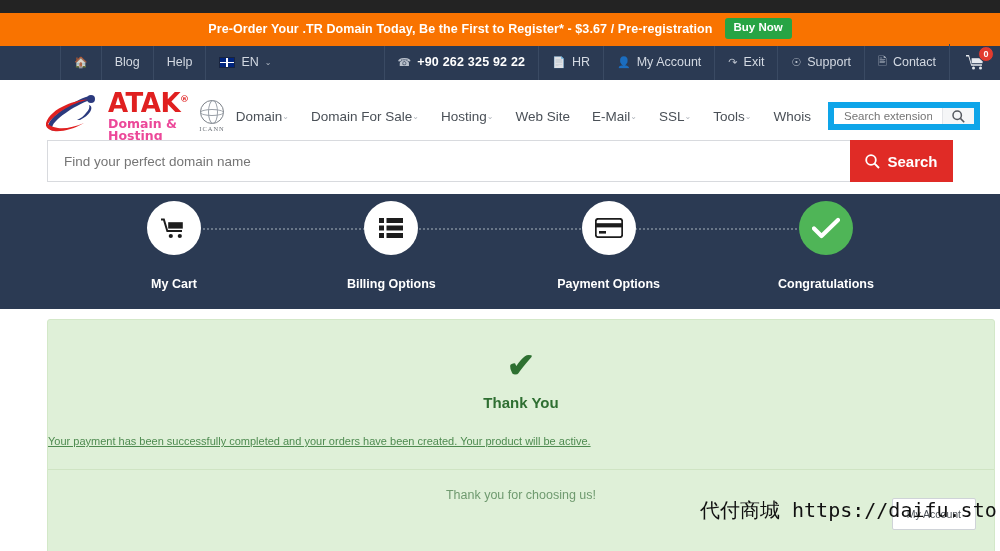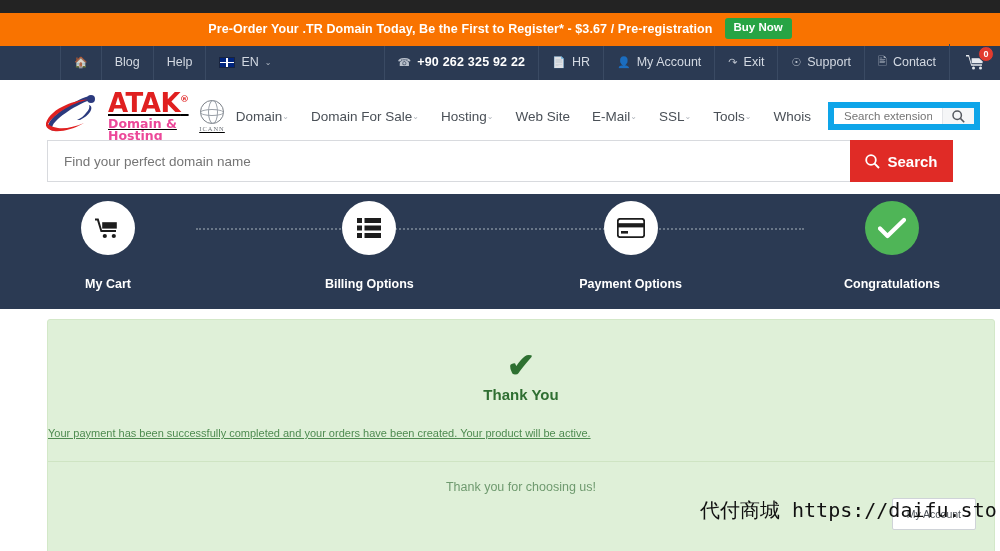--- a/index.html
+++ b/index.html
@@ -114,21 +114,20 @@
     align-items: center;
     padding: 10px 0 0 0;
     height: 62px;
   }
   .logo {
     margin-left: 46px;
     display: flex;
     align-items: center;
     gap: 6px;
     cursor: pointer;
-    text-decoration: underline;
   }
   .logo-mark { width: 56px; height: 44px; flex: none; }
   .logo-text { display: flex; flex-direction: column; line-height: 1; }
   .logo-atak {
     font-size: 26px; font-weight: bold; color: #e02020;
     letter-spacing: -.5px; font-family: "DejaVu Sans", sans-serif;
   }
   .logo-atak sup { font-size: 9px; vertical-align: super; }
   .logo-sub {
     font-size: 12.5px; font-weight: bold; color: #ec4899; margin-top: 2px;
@@ -225,21 +224,21 @@
     background: #2b3a53;
     height: 115px;
     position: relative;
     display: flex;
     align-items: flex-start;
     padding-top: 7px;
   }
   .steps-inner {
     display: flex;
     width: 100%;
-    padding: 0 48px;
+    padding: 0 114px;
     justify-content: space-between;
     position: relative;
   }
   .dashline {
     position: absolute;
     top: 27px;
     left: 196px;
     right: 196px;
     border-top: 2px dotted #6a7788;
     z-index: 0;
@@ -280,21 +279,21 @@
     color: #2e7031;
     font-size: 34px;
     line-height: 1;
     font-weight: bold;
   }
   .success-title {
     text-align: center;
     font-size: 15px;
     font-weight: bold;
     color: #2f6f32;
-    margin-top: 4px;
+    margin-top: 12px;
   }
   .success-msg {
     text-align: left;
     font-size: 11px;
     color: #4e8b50;
     margin-top: 24px;
     text-decoration: underline;
   }
   .success-divider {
     border-top: 1px solid #cfe4c3;

